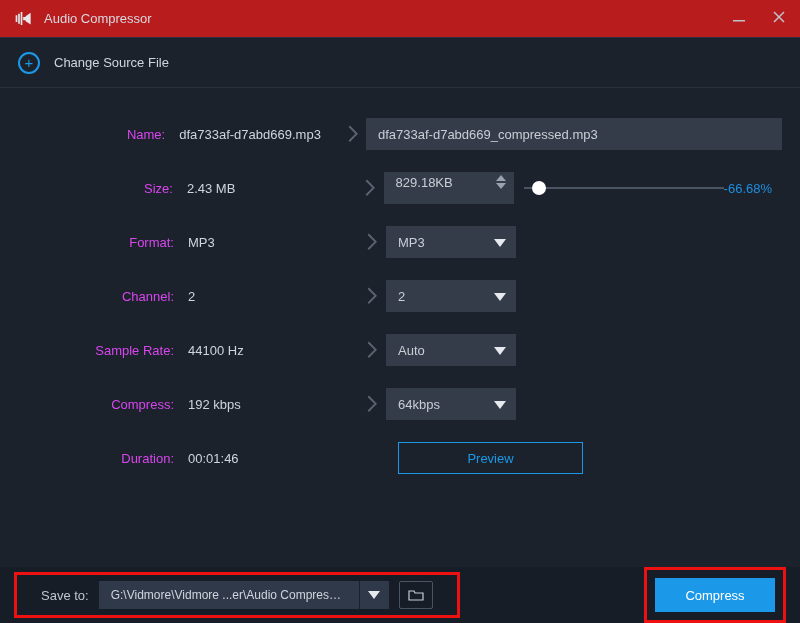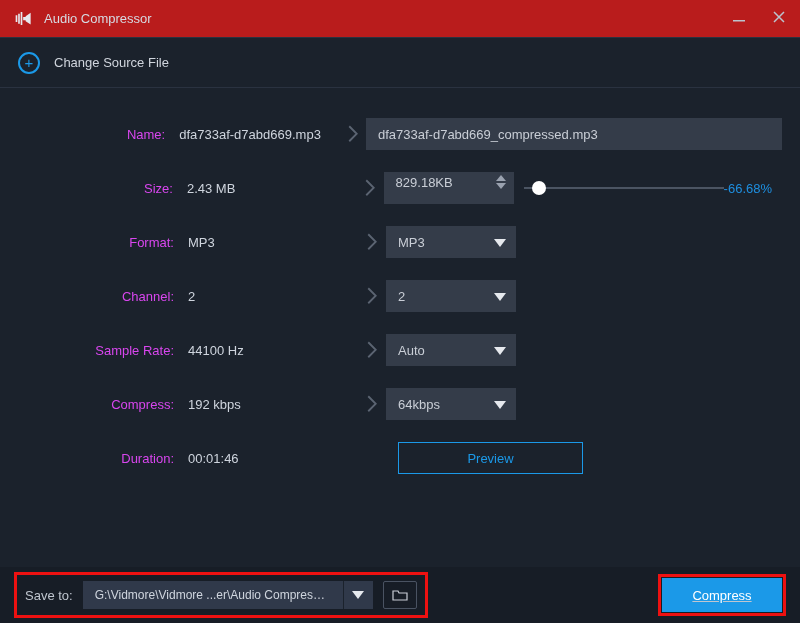--- a/index.html
+++ b/index.html
@@ -132,21 +132,21 @@
   .bottombar {
     position: absolute;
     left: 0; bottom: 0; width: 800px; height: 56px;
     background: #171d26;
     display: flex; align-items: center;
     padding: 0 14px;
   }
   .saveto-wrap {
     display: flex; align-items: center; gap: 10px;
     border: 3px solid #e11; 
-    padding: 6px 8px;
+    padding: 6px 24px;
   }
   .saveto-label { color: #bfc6cf; }
   .saveto-field {
     display: flex; align-items: center;
     background: #30394a;
     height: 28px;
   }
   .saveto-path {
     padding: 0 12px;
     color: #cfd5de;
@@ -161,22 +161,21 @@
   }
   .saveto-folder {
     width: 34px; height: 28px;
     display: flex; align-items: center; justify-content: center;
     border: 1px solid #4a5362;
     border-radius: 2px;
   }
   .compress-wrap {
     margin-left: auto;
     border: 3px solid #e11;
-    padding: 1px;
-    text-decoration: underline;
+    padding: 8px;
   }
   .compress-btn {
     width: 120px; height: 34px;
     background: #1b99e8;
     color: #fff;
     display: flex; align-items: center; justify-content: center;
     cursor: pointer;
   }
   svg { fill: currentColor; }
 </style>

